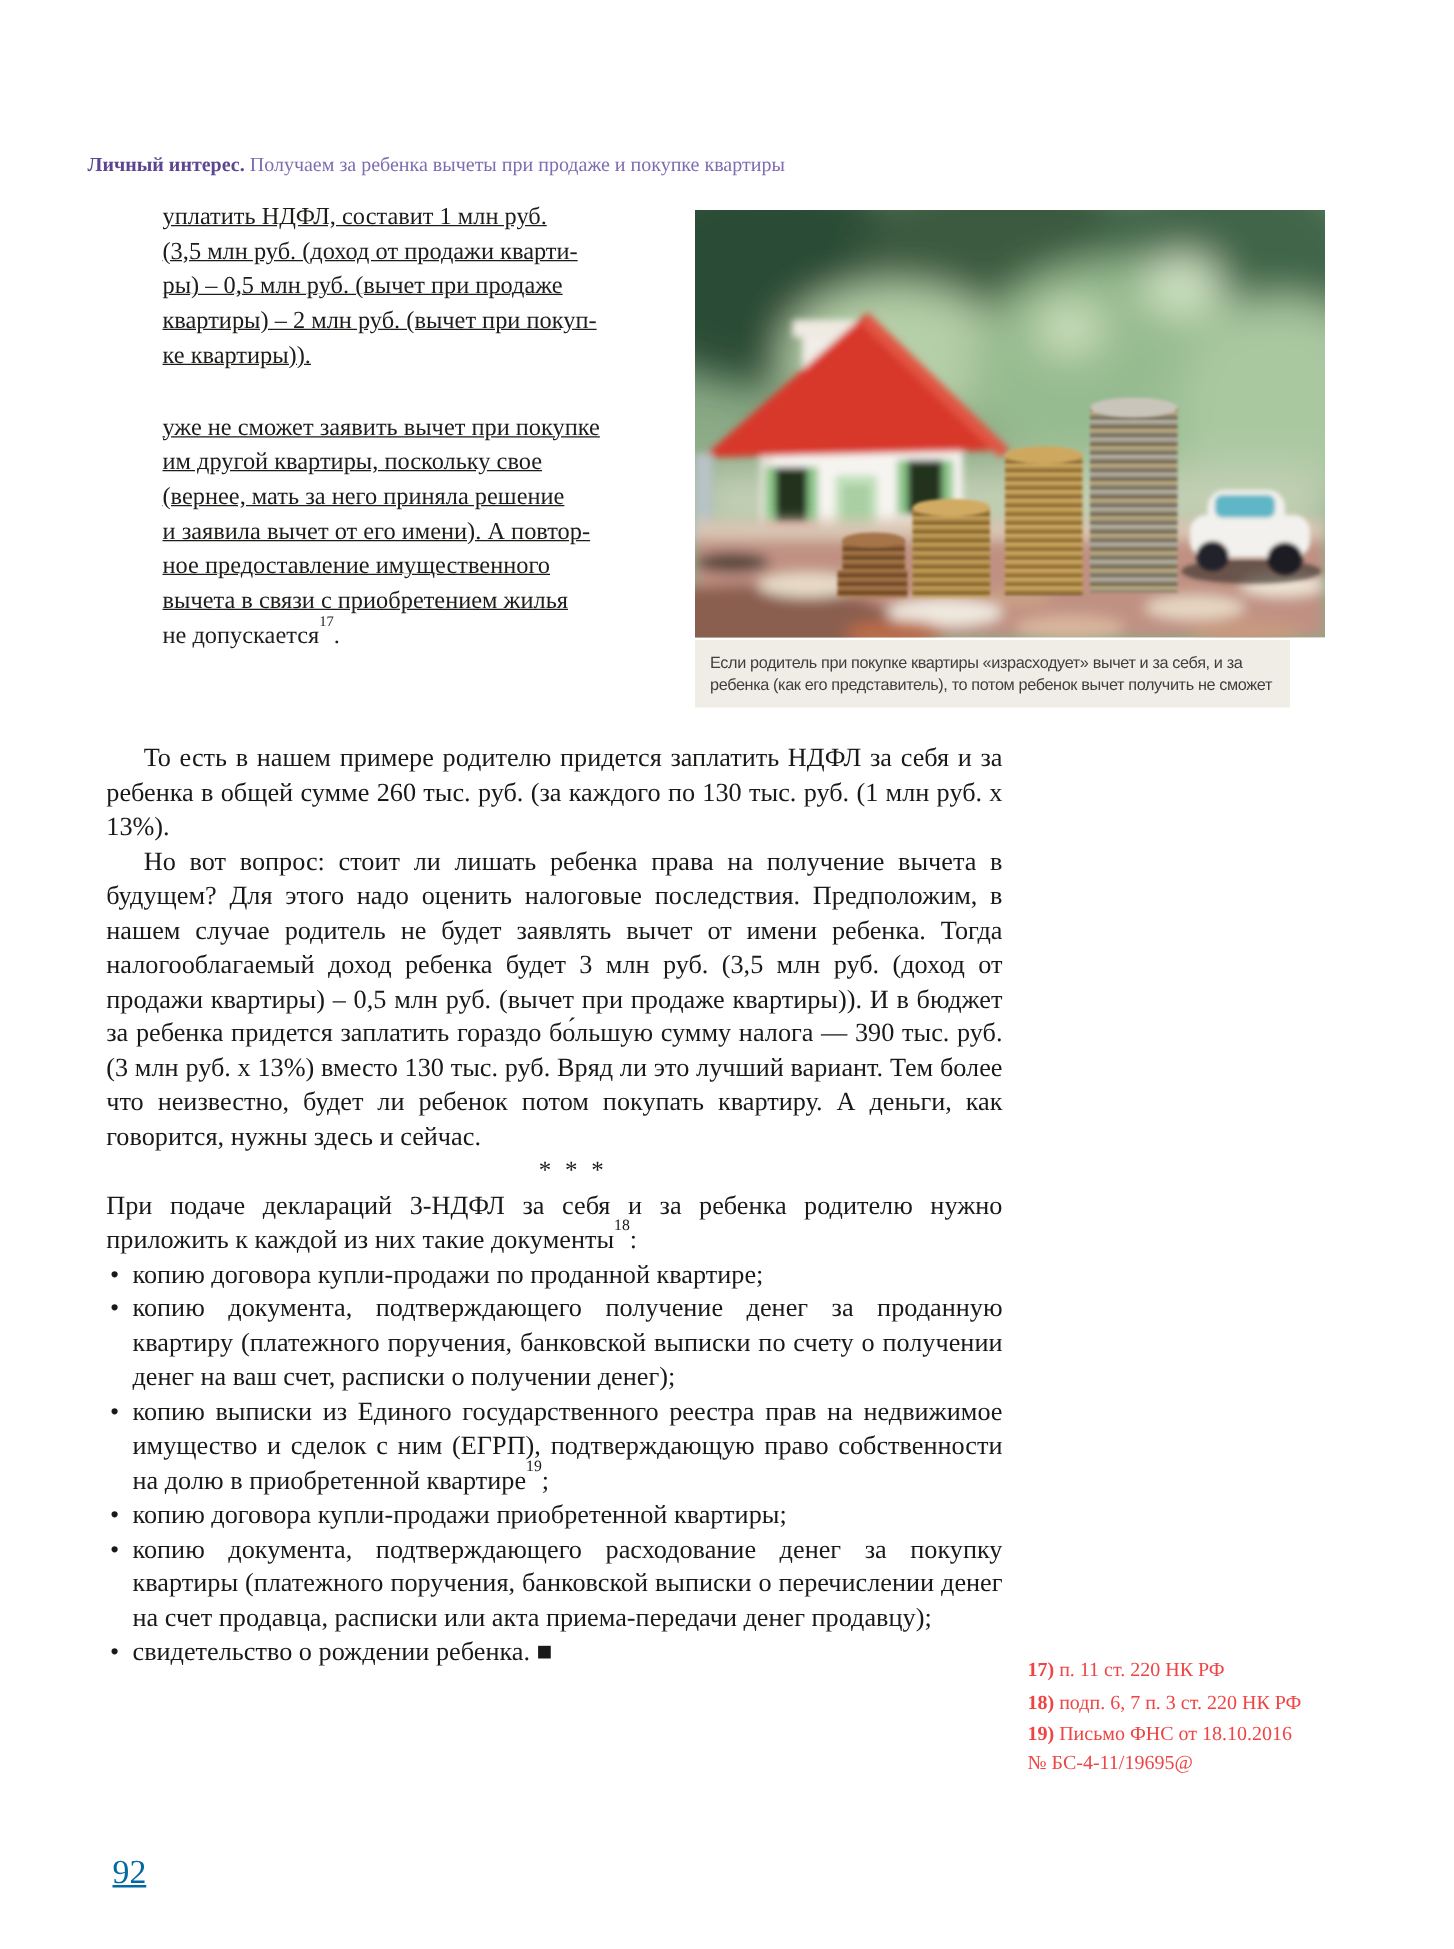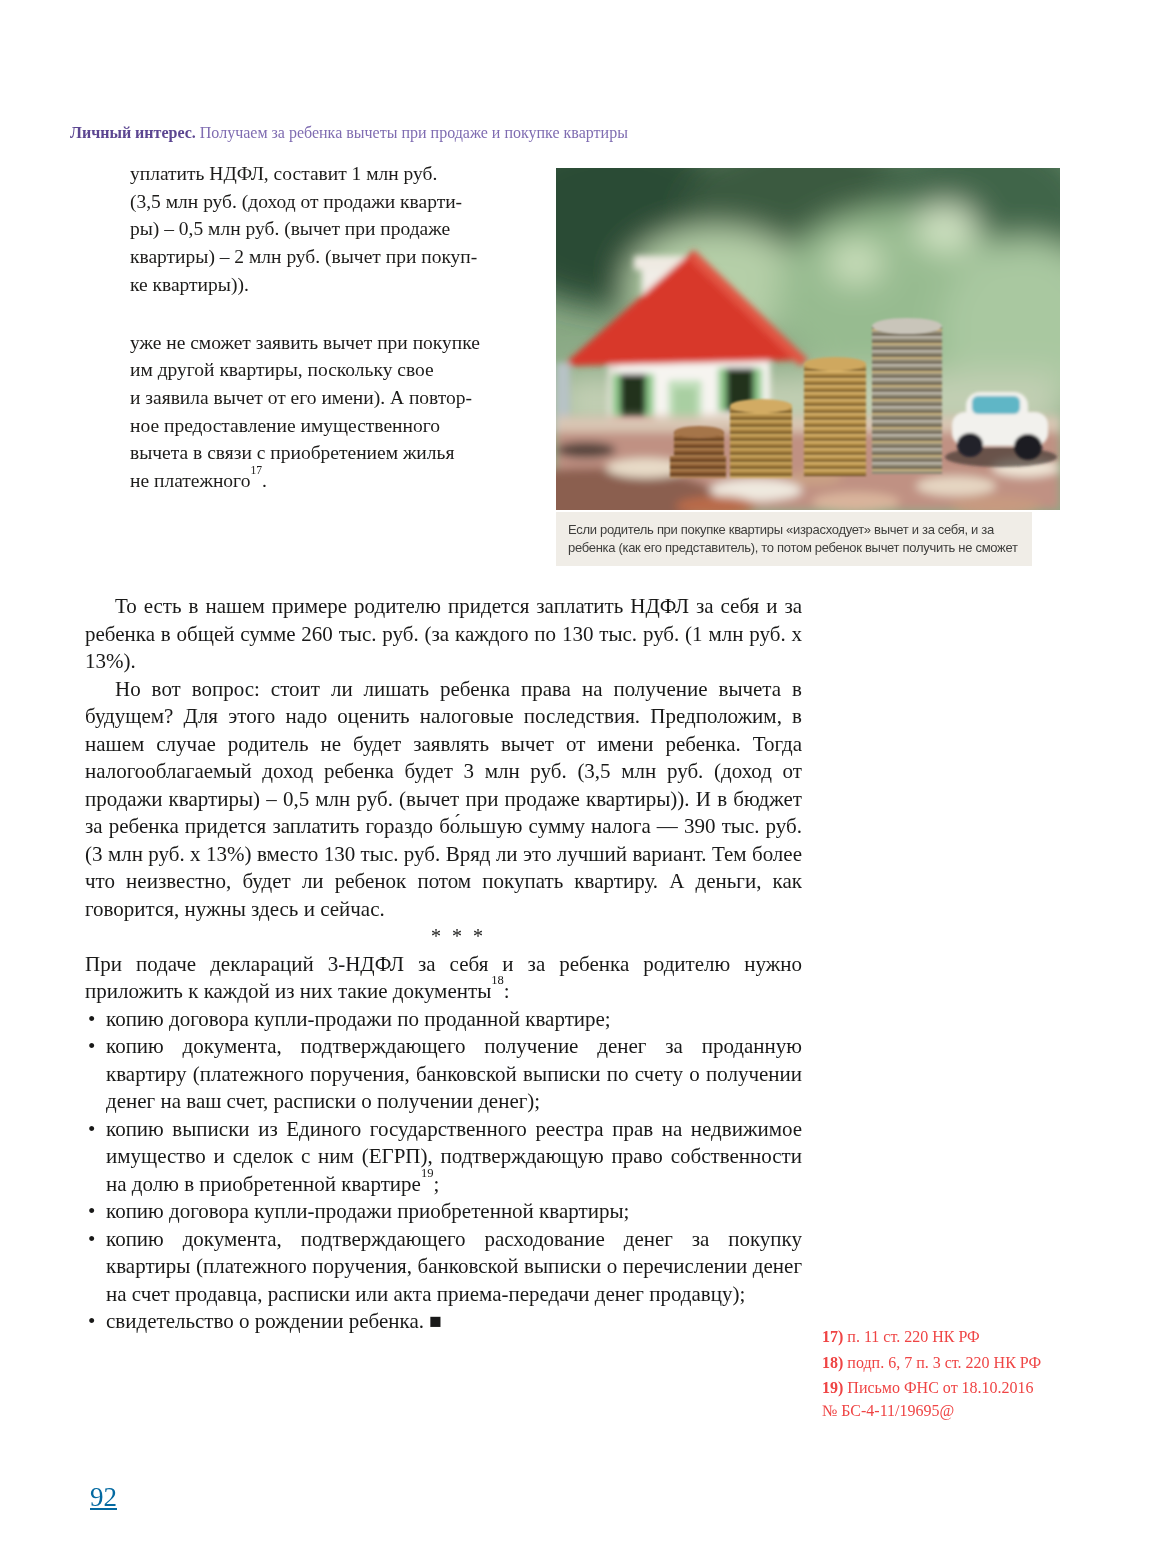--- a/index.html
+++ b/index.html
@@ -8,21 +8,21 @@
     font-family:"Liberation Serif","DejaVu Serif",serif;color:#1d1c1a;
     overflow:hidden;
   }
   
   .header{position:absolute;left:70px;top:84px;font-size:16px;white-space:nowrap;margin-top:40px;}
   .header .rubric{font-weight:bold;color:#5c4691;}
   .header .title{color:#7f6cb1;}
   
   .col-left{position:absolute;left:130px;top:160px;width:440px;
     font-size:19.5px;line-height:27.7px;color:#1d1c1a;}
-  .lc-para{margin:0;}
+  .lc-para{margin:0;text-decoration:underline;}
   .lc-para.second{margin-top:30px;}
   .lc-line{white-space:nowrap;}
   
   .photo-block{position:absolute;left:556px;top:168px;width:476px;}
   .photo-block svg{display:block;}
   .caption{margin-top:2px;background:#f0ede7;color:#3e3e3c;
     font-family:"Liberation Sans","DejaVu Sans",sans-serif;
     font-size:13px;line-height:17.5px;letter-spacing:-0.3px;
     padding:9px 10px 10px 12px;}
   
@@ -59,25 +59,26 @@
   <div class="lc-line">уплатить НДФЛ, составит 1 млн руб.</div>
       <div class="lc-line">(3,5 млн руб. (доход от продажи кварти-</div>
       <div class="lc-line">ры) – 0,5 млн руб. (вычет при продаже</div>
       <div class="lc-line">квартиры) – 2 млн руб. (вычет при покуп-</div>
       <div class="lc-line">ке квартиры)).</div>
     </div>
   <div class="lc-para second">
 
       <div class="lc-line">уже не сможет заявить вычет при покупке</div>
       <div class="lc-line">им другой квартиры, поскольку свое</div>
+      <div class="lc-line">(вернее, мать за него приняла решение</div>
       <div class="lc-line">и заявила вычет от его имени). А повтор-</div>
       <div class="lc-line">ное предоставление имущественного</div>
       <div class="lc-line">вычета в связи с приобретением жилья</div>
     </div>
-  <div class="lc-line"><span>не платежного</span><sup>17</sup><span>.</span></div>
+  <div class="lc-line"><span>не допускается</span><sup>17</sup><span>.</span></div>
 </div>
 
 <div class="photo-block">
   <svg width="504" height="342" viewBox="0 0 504 342">
     <defs>
       <filter id="fbg" x="-40%" y="-40%" width="180%" height="180%">
           <feGaussianBlur stdDeviation="16"></feGaussianBlur>
         </filter>
       <filter id="ftab" x="-30%" y="-30%" width="160%" height="160%">
           <feGaussianBlur stdDeviation="5"></feGaussianBlur>

